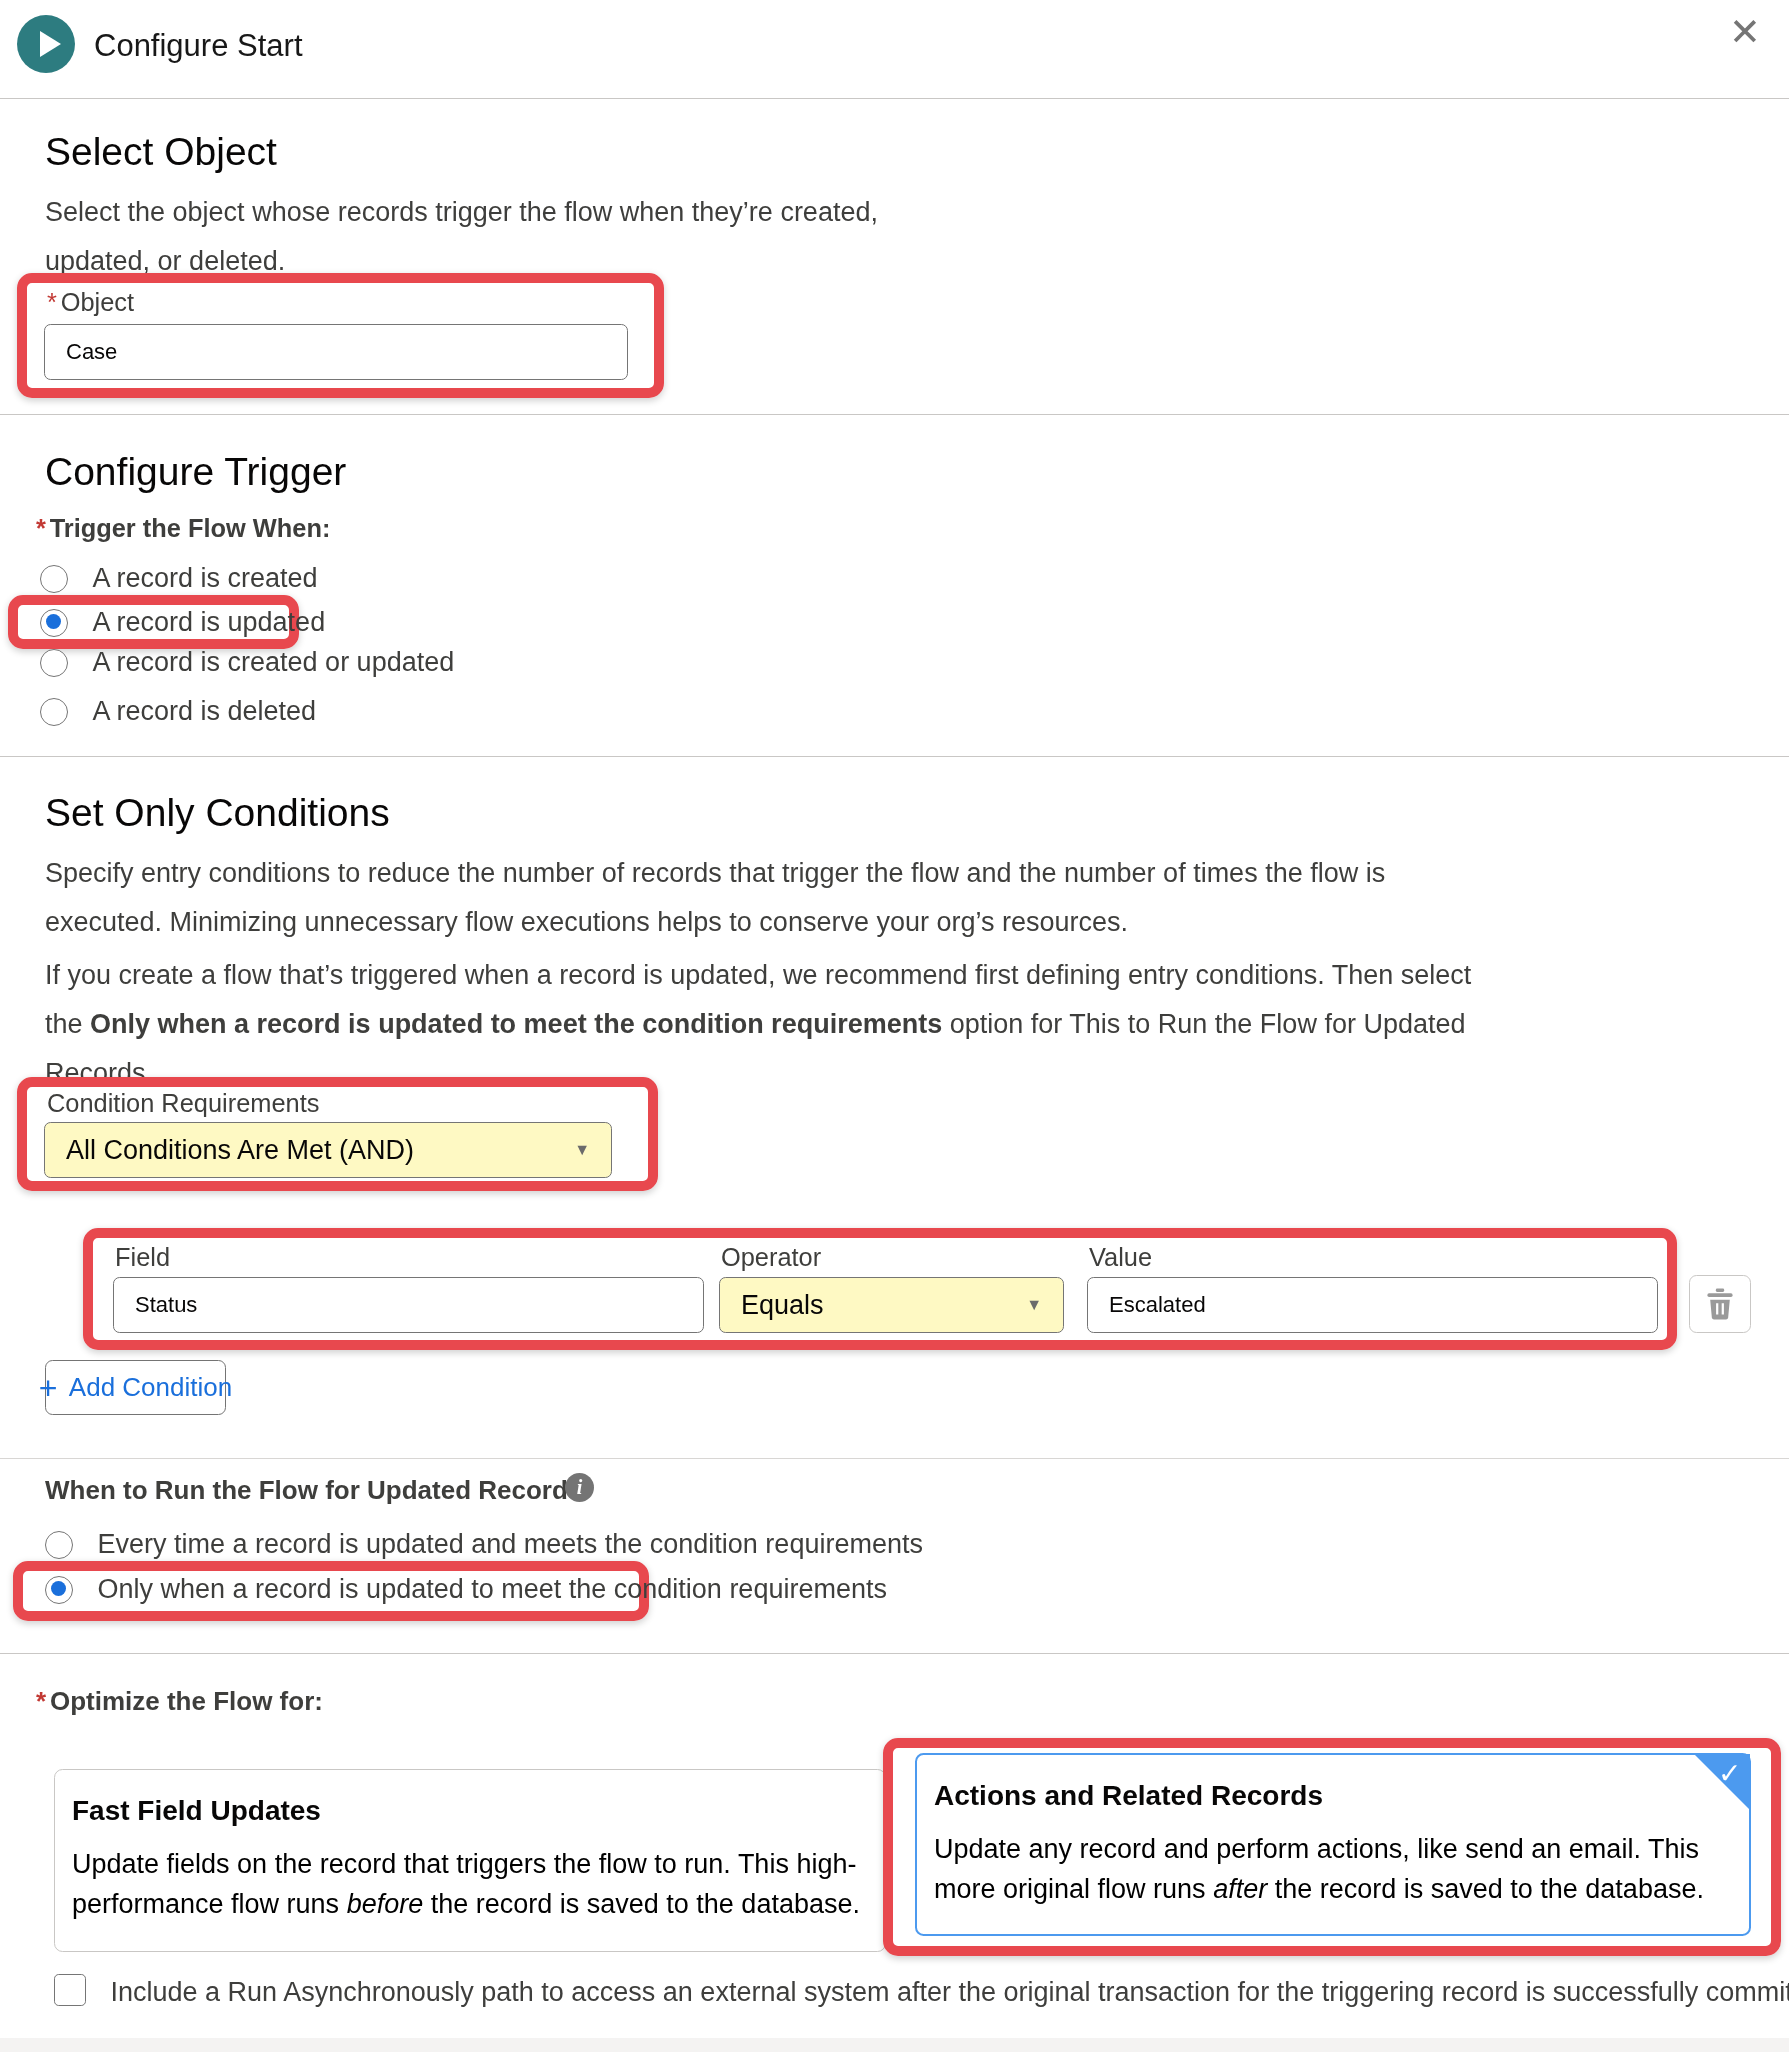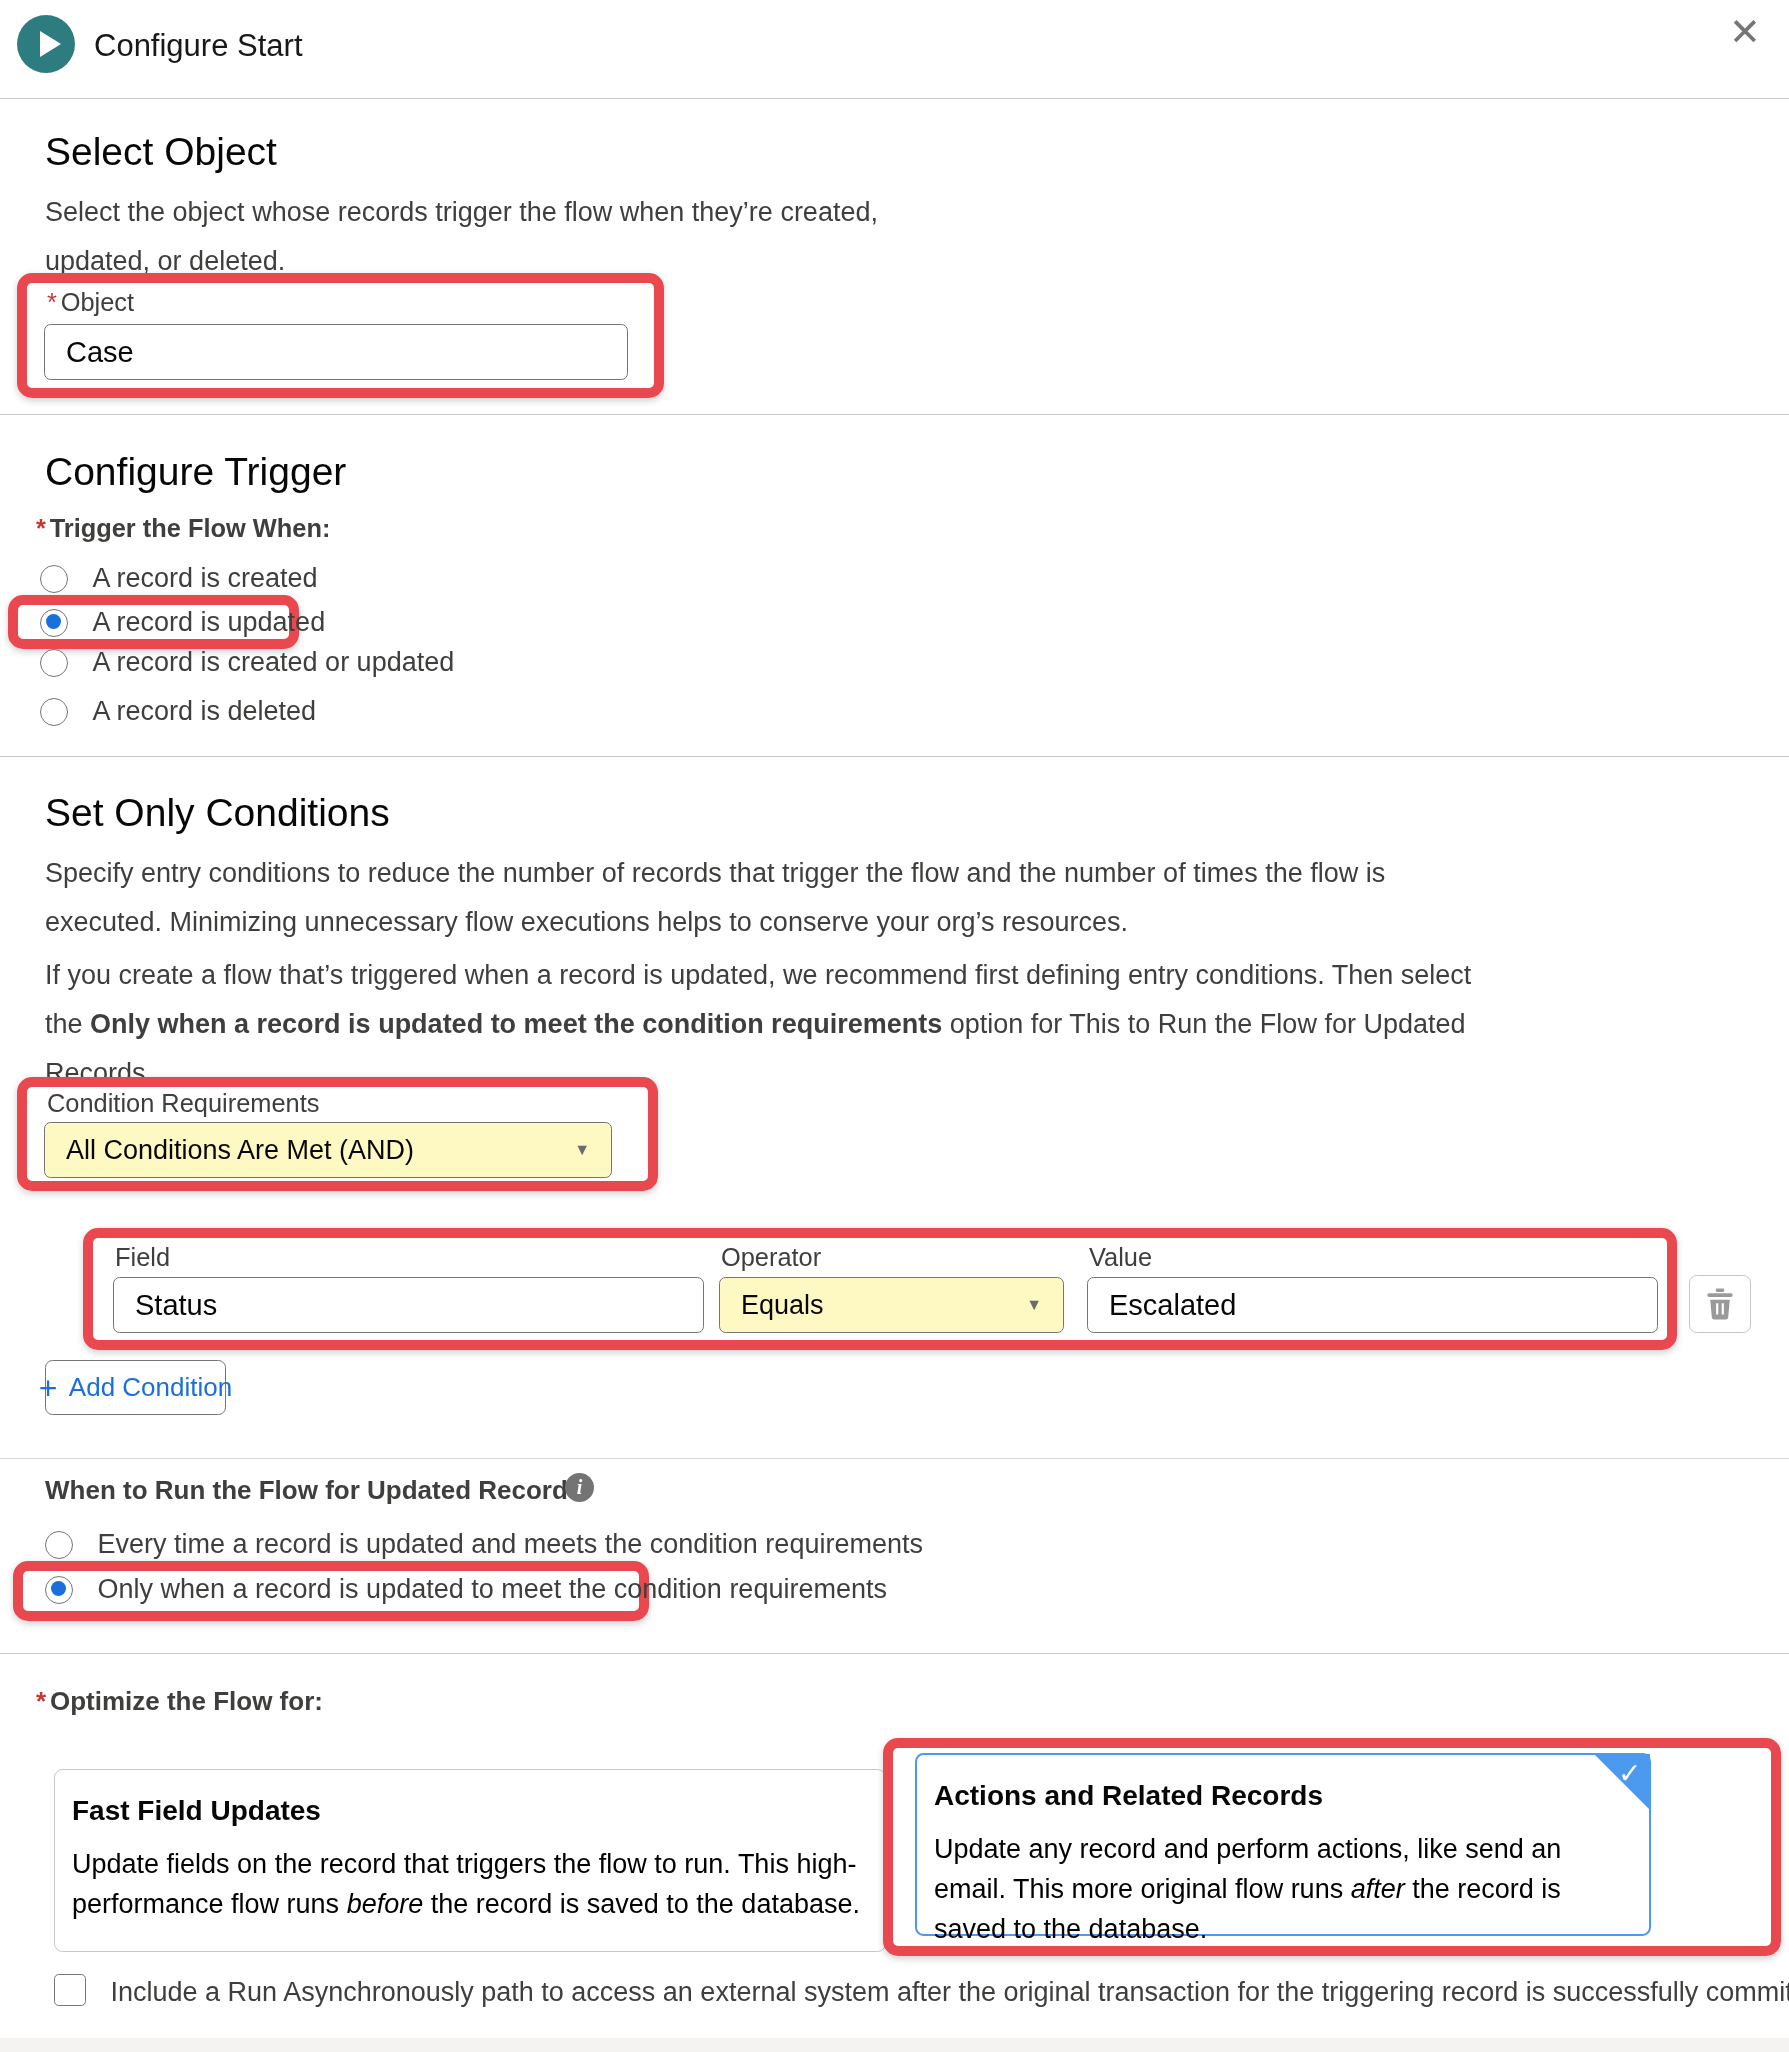--- a/index.html
+++ b/index.html
@@ -16,21 +16,21 @@
   .h2{position:absolute;font-size:39px;font-weight:400;color:#080707;}
   .para{position:absolute;font-size:27px;line-height:49px;color:#3e3e3c;}
   .divider{position:absolute;left:0;width:1789px;height:0;border-top:1.9px solid #c9c7c5;}
   .divider-light{position:absolute;left:0;width:1789px;height:0;border-top:1.9px solid #d8d6d4;}
 
   
   .anno{position:absolute;border:10.4px solid #e8484e;border-radius:15px;box-shadow:0 2.8px 7.5px rgba(0,0,0,0.18);pointer-events:none;}
 
   .fld-label{position:absolute;font-size:25.4px;color:#3e3e3c;}
   .req{color:#c23934;margin-right:3.8px;}
-  .tf{position:absolute;height:56px;border:1.9px solid #757575;border-radius:6.6px;background:#fff;font-size:29px;color:#080707;padding:0 0 0 21px;box-sizing:border-box;font-family:"Liberation Sans","DejaVu Sans",sans-serif;}
+  .tf{position:absolute;height:56px;border:1.9px solid #757575;border-radius:6.6px;background:#fff;font-size:22px;color:#080707;padding:0 0 0 21px;box-sizing:border-box;font-family:"Liberation Sans","DejaVu Sans",sans-serif;}
   .sel{position:absolute;height:56px;border:1.9px solid #757575;border-radius:6.6px;background:#fef9c3;font-size:27px;color:#080707;display:flex;align-items:center;padding:0 21px;box-sizing:border-box;justify-content:space-between;cursor:pointer;}
   .sel .chev{font-size:16px;color:#6b6b6b;margin-left:11.3px;}
 
   .blabel{position:absolute;font-size:25.4px;font-weight:700;color:#3e3e3c;}
 
   .radio-row{position:absolute;display:flex;align-items:center;}
   .radio{width:28px;height:28px;border:1.9px solid #757575;border-radius:50%;background:#fff;box-sizing:border-box;flex:none;position:relative;cursor:pointer;}
   .radio.sel-on::after{content:"";position:absolute;left:4.7px;top:4.7px;width:15px;height:15px;border-radius:50%;background:#1a6fdb;}
   .radio-lbl{font-size:27px;color:#3e3e3c;margin-left:24.5px;white-space:nowrap;}
 
@@ -175,21 +175,21 @@
 
   <div class="card" style="left:54px;top:1753px;width:832px;height:183px;margin-top:16px;">
     <h3>Fast Field Updates</h3>
     <div class="body">
       <span>Update fields on the record that triggers the flow to run. This high-performance flow runs </span><i>before</i><span> the record is saved to the database.</span>
     </div>
   </div>
 
   <div class="anno" style="left:883px;top:1738px;width:878px;height:198px;"></div>
 
-  <div class="card selected" style="left:915px;top:1753px;width:736px;height:183px;">
+  <div class="card selected" style="left:915px;top:1753px;width:836px;height:183px;">
     <h3>Actions and Related Records</h3>
     <div class="body">
       <span>Update any record and perform actions, like send an email. This more original flow runs </span><i>after</i><span> the record is saved to the database.</span>
     </div>
     <div class="corner"></div>
     <div class="corner-check">✓</div>
   </div>
 
   <div class="chk-row">
     <div class="chkbox"></div>

